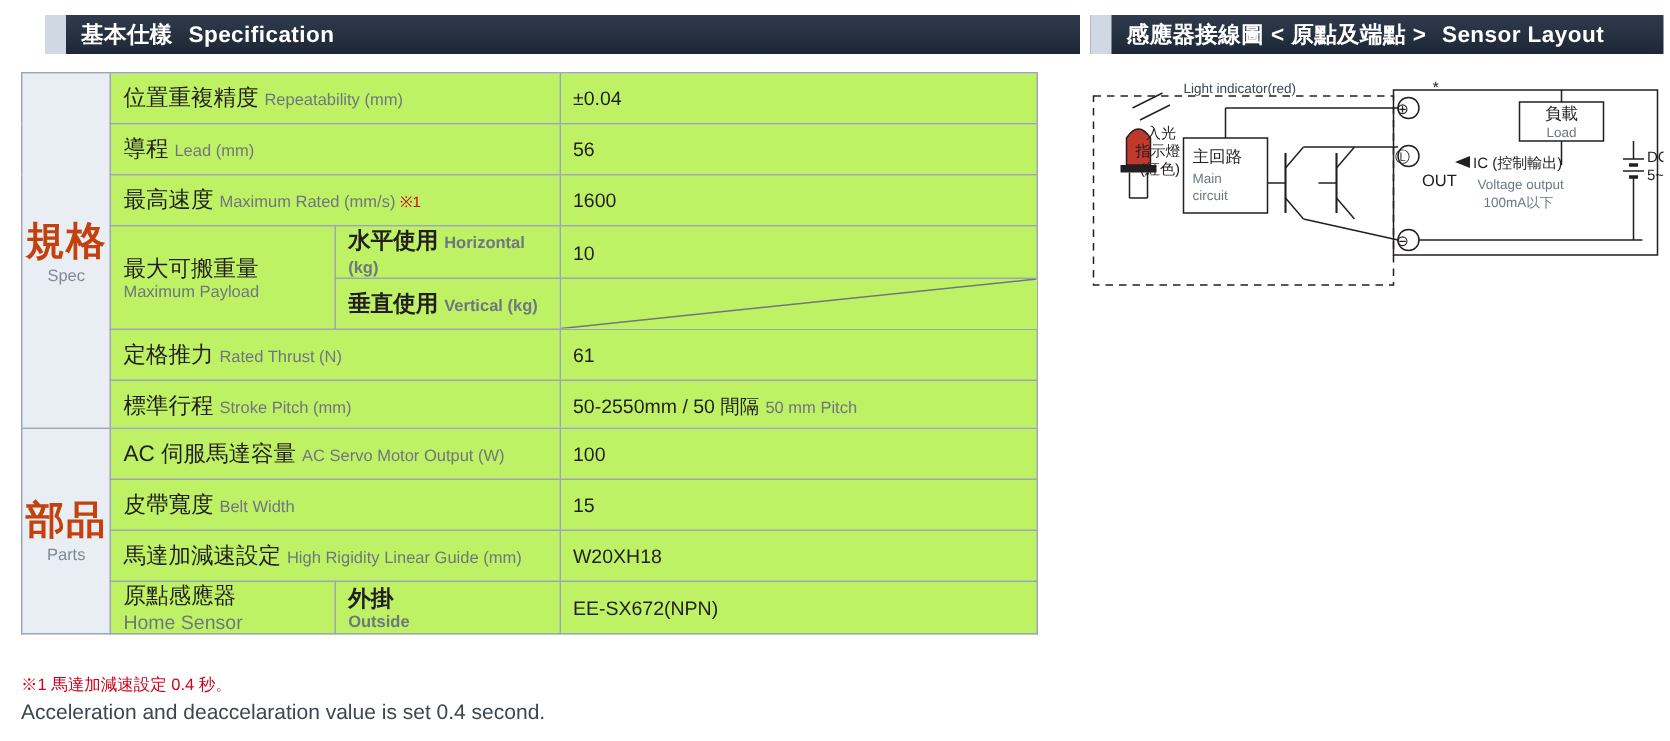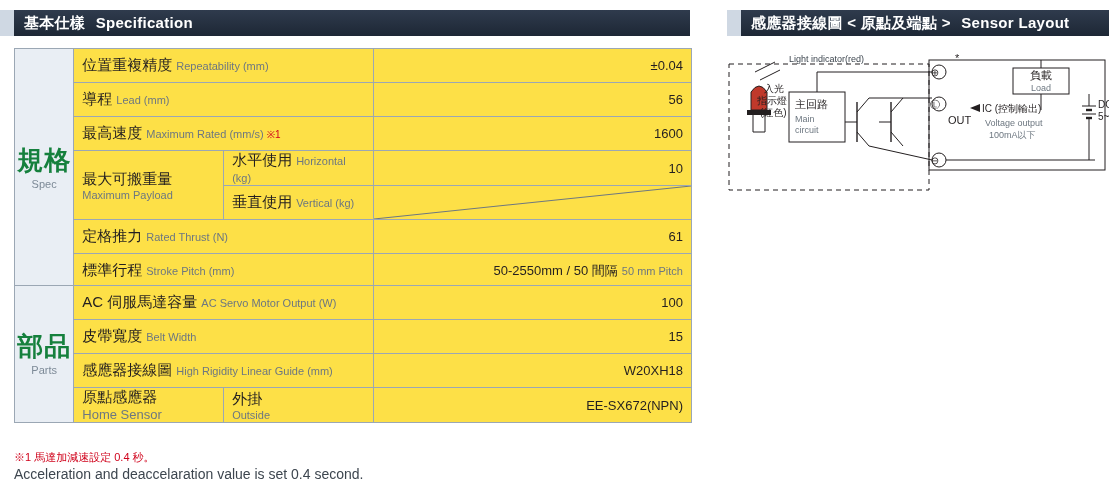--- a/index.html
+++ b/index.html
@@ -20,58 +20,58 @@
     display:flex;align-items:center;
     color:#ffffff;
   }
   .sec-header .bar-left{
     width:14px;height:26px;background:#cfd8e3;flex:0 0 auto;
   }
   .sec-header .htxt{
     padding-left:10px;font-size:15px;font-weight:bold;letter-spacing:.3px;
     white-space:nowrap;
   }
-  #spec-header{left:0;top:10px;width:690px;}
+  #spec-header{left:30px;top:10px;width:690px;}
   #sensor-header{left:727px;top:10px;width:382px;}
 
   
   .spec-table{
     position:absolute;left:14px;top:48px;width:678px;
     border-collapse:collapse;
     background:#ffffff;
   }
   .spec-table td{
     border:1px solid #9ba7b4;
     font-size:13px;
     padding:0 8px;
     height:33px;
     vertical-align:middle;
-    background:#fde047;
+    background:#bef264;
   }
   .grp-cell{
     width:54px;
     background:#e9eef4 !important;
     text-align:center;
     vertical-align:middle;
     padding:0 !important;
   }
   .grp-cn{
-    font-size:26px;font-weight:bold;color:#15803d;line-height:1.12;
+    font-size:26px;font-weight:bold;color:#c2410c;line-height:1.12;
     letter-spacing:1px;
   }
   .grp-en{font-size:11px;color:#7d8a97;margin-top:2px;}
   .lbl-cn{font-size:15px;color:#231f20;}
   .lbl-en{font-size:11px;color:#6d7780;margin-left:4px;}
   .note-red{color:#d0021b;font-size:10px;margin-left:3px;}
   .val{
-    text-align:right;font-size:15px;color:#231f20;
+    text-align:left;font-size:15px;color:#231f20;
     width:278px;
   }
   .val .small{font-size:11px;color:#6d7780;margin-left:4px;}
-  td.sub{width:122px;}
+  td.sub{width:122px;font-weight:bold;}
   .diag-cell{position:relative;padding:0 !important;}
   .diag-cell svg{display:block;width:100%;height:100%;}
 
   
   .footnote{
     position:absolute;left:14px;top:450px;width:680px;
   }
   .fn1{font-size:11px;color:#d0021b;line-height:1.35;}
   .fn2{font-size:14px;color:#3d464f;line-height:1.35;}
 
@@ -184,21 +184,21 @@
 
     <tr>
       <td colspan="2">
         <span class="lbl-cn">皮帶寬度</span><span class="lbl-en">Belt Width</span>
       </td>
       <td class="val">15</td>
     </tr>
 
     <tr>
       <td colspan="2">
-        <span class="lbl-cn">感應器接線圖</span><span class="lbl-en">High Rigidity Linear Guide (mm)</span>
+        <span class="lbl-cn">馬達加減速設定</span><span class="lbl-en">High Rigidity Linear Guide (mm)</span>
       </td>
       <td class="val">W20XH18</td>
     </tr>
 
     <tr>
       <td style="width:122px;">
         <div class="lbl-cn">原點感應器</div>
         <div style="font-size:13px;color:#6d7780;">Home Sensor</div>
       </td>
       <td class="sub">

